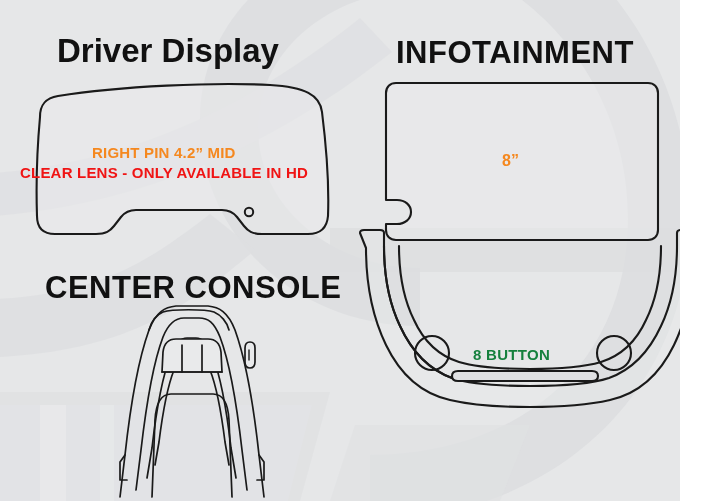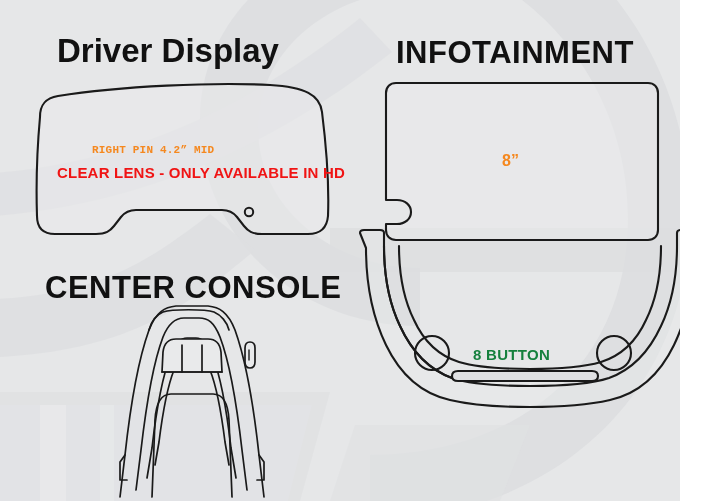--- a/index.html
+++ b/index.html
@@ -48,23 +48,22 @@
     font-size: 31px;
     letter-spacing: 0.5px;
   }
   .annot {
     position: absolute;
     white-space: nowrap;
     font-weight: bold;
   }
   #annot-pin {
     left: 92px; top: 144px;
-    font-size: 11px;
+    font-size: 15px;
     letter-spacing: 0.2px;
-    font-family: Liberation Mono, monospace;
   }
   #annot-lens {
     left: 20px; top: 164px;
     font-size: 15px;
     letter-spacing: 0.2px;
   }
   #annot-eight {
     left: 502px; top: 152px;
     font-size: 16px;
   }
@@ -243,19 +242,19 @@
   </svg>
 
   <div class="heading" id="hdg-driver">Driver Display</div>
 
   <div class="heading" id="hdg-console">CENTER CONSOLE</div>
 
   <div class="heading" id="hdg-info">INFOTAINMENT</div>
 
   <div class="annot" id="annot-pin" style="color:#F5881F;">RIGHT PIN 4.2” MID</div>
 
-  <div class="annot" id="annot-lens" style="color:#F01414;margin-left:37px;">CLEAR LENS - ONLY AVAILABLE IN HD</div>
+  <div class="annot" id="annot-lens" style="color:#F01414;">CLEAR LENS - ONLY AVAILABLE IN HD</div>
 
   <div class="annot" id="annot-eight" style="color:#F5881F;">8”</div>
 
   <div class="annot" id="annot-button" style="color:#15803d;">8 BUTTON</div>
 
 </div>
 
 </body></html>

